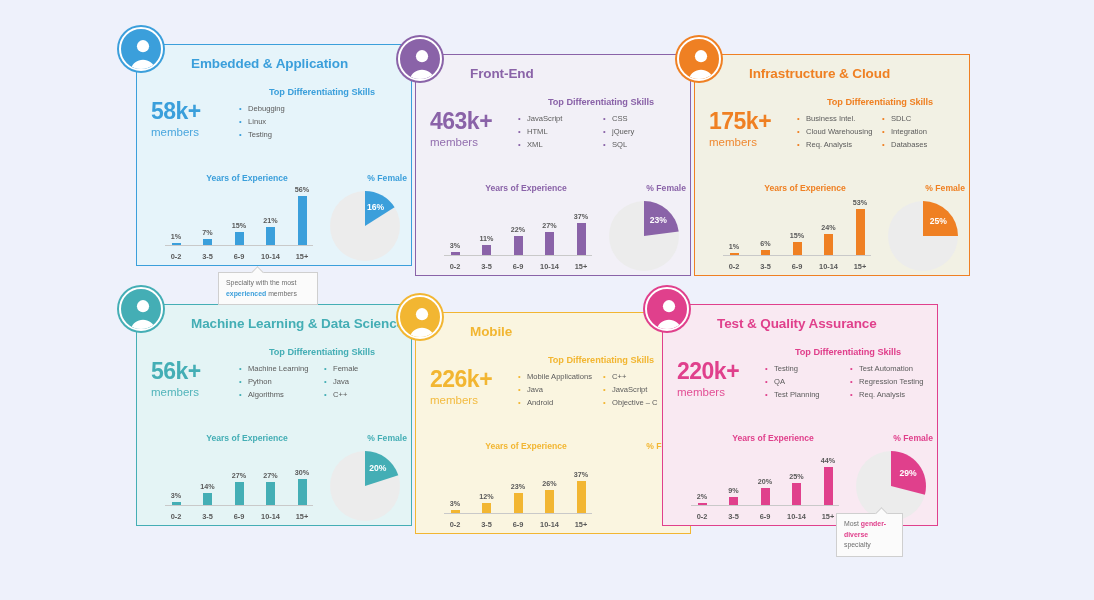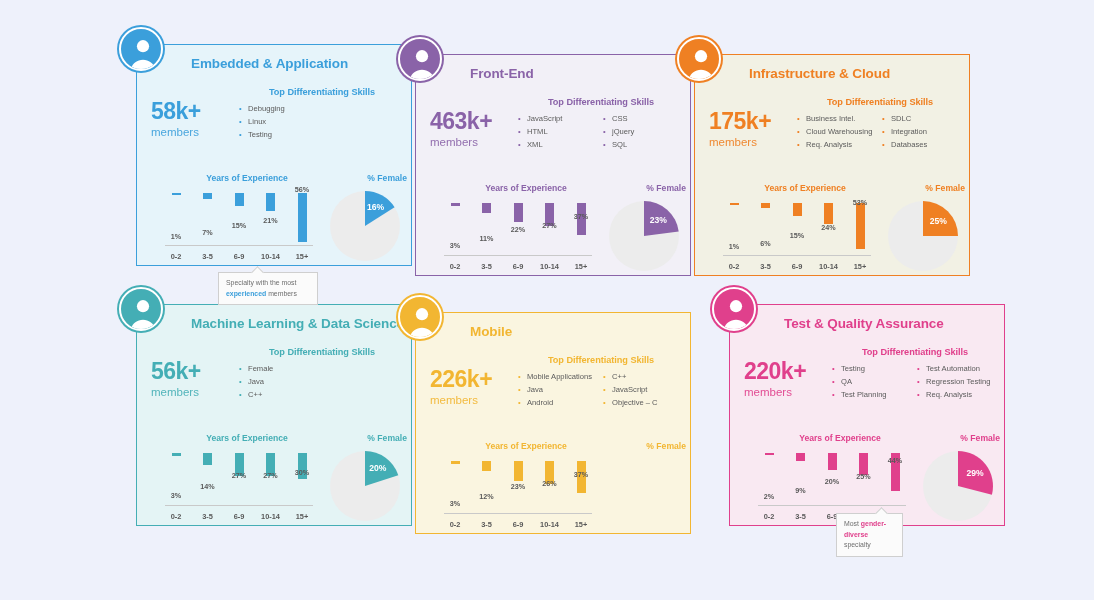--- a/index.html
+++ b/index.html
@@ -31,21 +31,21 @@
     border: 1px solid var(--accent);
     background: var(--tint);
   }
 
   
   .card.c0 { left: 136px;  top: 44px;  }
   .card.c1 { left: 415px;  top: 54px;  }
   .card.c2 { left: 694px;  top: 54px;  }
   .card.c3 { left: 136px;  top: 304px; }
   .card.c4 { left: 415px;  top: 312px; }
-  .card.c5 { left: 729px;  top: 304px; padding-left: 24px; }
+  .card.c5 { left: 662px;  top: 304px; padding-left: 24px; }
 
   
   .avatar {
     position: absolute;
     left: -18px;
     top: -18px;
     width: 44px;
     height: 44px;
     border-radius: 50%;
     background: var(--accent);
@@ -162,20 +162,21 @@
     bottom: 15px;
     width: 148px;
     height: 1px;
     background: #c9c9c9;
   }
   .bar-slot {
     position: relative;
     width: 22px;
     height: 52px;
     display: flex;
+    align-items: flex-end;
     justify-content: center;
   }
   .bar {
     width: 9px;
     background: var(--accent);
   }
   .bar-val {
     position: absolute;
     left: 50%;
     transform: translateX(-50%);
@@ -469,20 +470,25 @@
         </div>
         <div class="card-title">Machine Learning &amp; Data Science</div>
         <div class="members">
           <div class="members-count">56k+</div>
           <div class="members-label">members</div>
         </div>
         <div class="skills">
           <div class="skills-heading">Top Differentiating Skills</div>
           <div class="skills-cols">
             <div class="skills-col">
+              <div class="skill">Machine Learning</div>
+              <div class="skill">Python</div>
+              <div class="skill">Algorithms</div>
+            </div>
+            <div class="skills-col">
               <div class="skill">Female</div>
               <div class="skill">Java</div>
               <div class="skill">C++</div>
             </div>
           </div>
         </div>
         <div class="sec-title exp">Years of Experience</div>
         <div class="sec-title fem">% Female</div>
         <div class="bars">
           <div class="bars-axis"></div>

